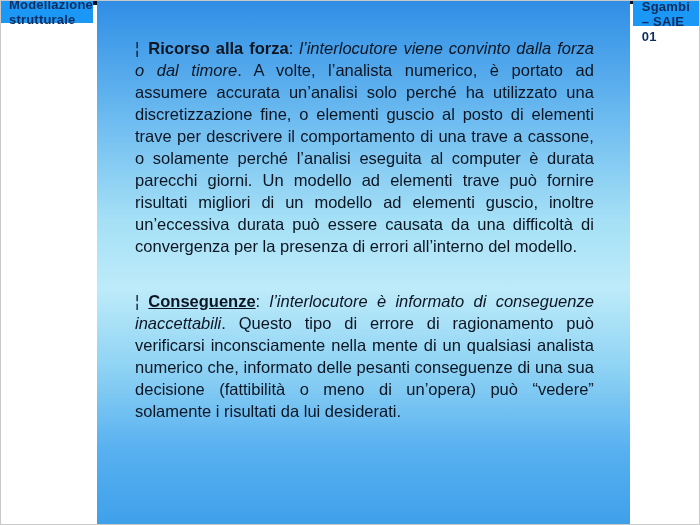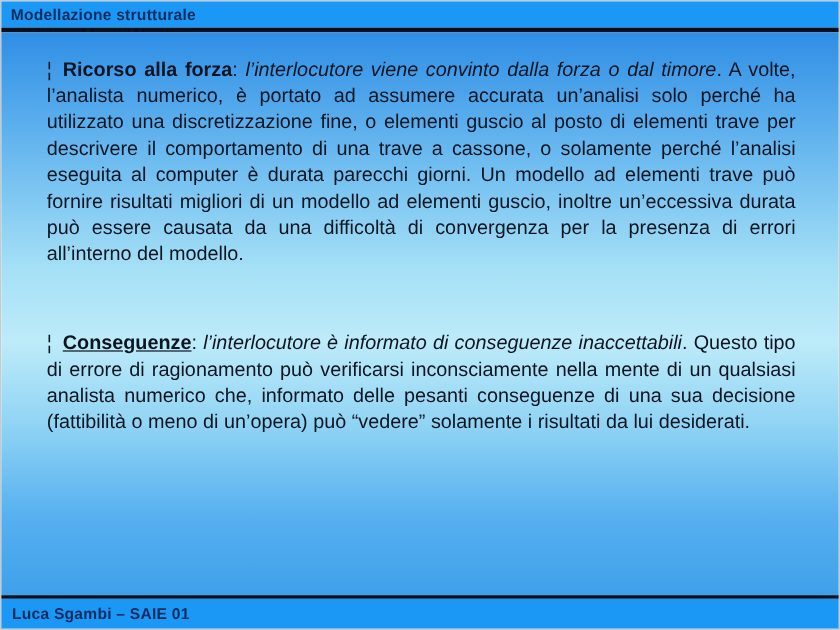--- a/index.html
+++ b/index.html
@@ -1,19 +1,19 @@
 <!DOCTYPE html>
 <html><head>
 <meta charset="utf-8">
 <style>
   html,body { margin:0; padding:0; background:#ffffff; }
   .slide {
     width:698px; height:523px;
     border:1px solid #c9c9c9;
-    display:flex; flex-direction:column;
+    display:flex; flex-direction:row;
     font-family:"Liberation Sans", sans-serif;
     overflow:hidden;
     position:relative;
   }
   .header-bar {
     height:22px; flex:0 0 22px;
     background:#1b97f5;
     display:flex; align-items:center;
     padding-left:8px;
   }
@@ -26,31 +26,31 @@
   .slide-body {
     flex:1 1 auto;
     background:linear-gradient(180deg,
       #2f8ee5 0%,
       #6bbaf0 22%,
       #a5e0f6 42%,
       #bdebf9 55%,
       #8fd3f4 70%,
       #57b0f0 86%,
       #3fa0ea 100%);
-    padding:20px 36px 0 38px;
+    padding:36px 36px 0 38px;
     box-sizing:border-box;
   }
   .slide-body p {
     margin:0;
     font-size:16.5px;
     line-height:22px;
     text-align:justify;
     color:#0d1522;
   }
-  .slide-body p + p { margin-top:52px; }
+  .slide-body p + p { margin-top:33px; }
   .seg-bold { font-weight:bold; }
   .seg-italic { font-style:italic; }
   .seg-underline { text-decoration:underline; }
   .seg-bullet { margin-right:9px; }
   .footer-bar {
     height:25px; flex:0 0 25px;
     background:#1b97f5;
     display:flex; align-items:center; justify-content:space-between;
     padding:0 9px;
   }

